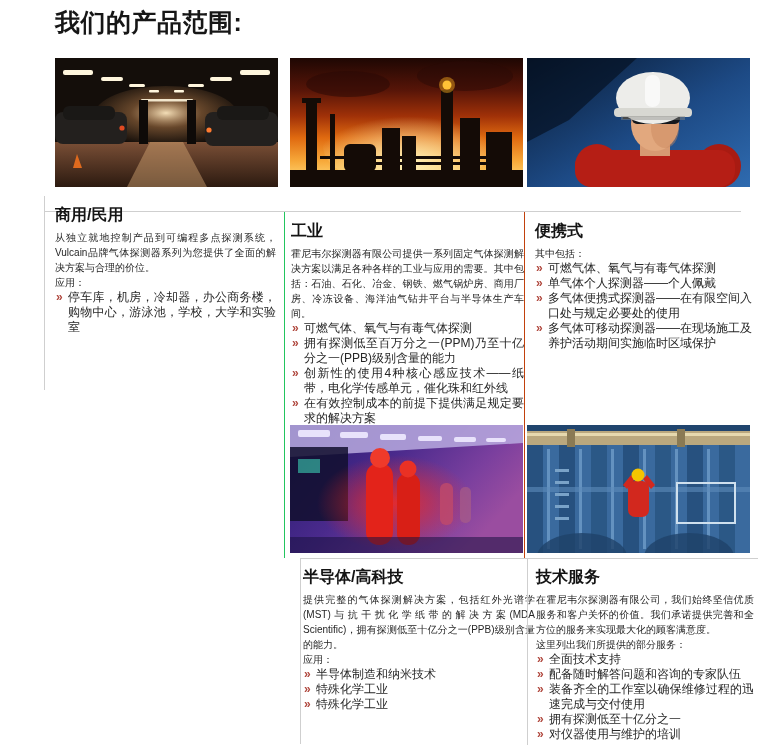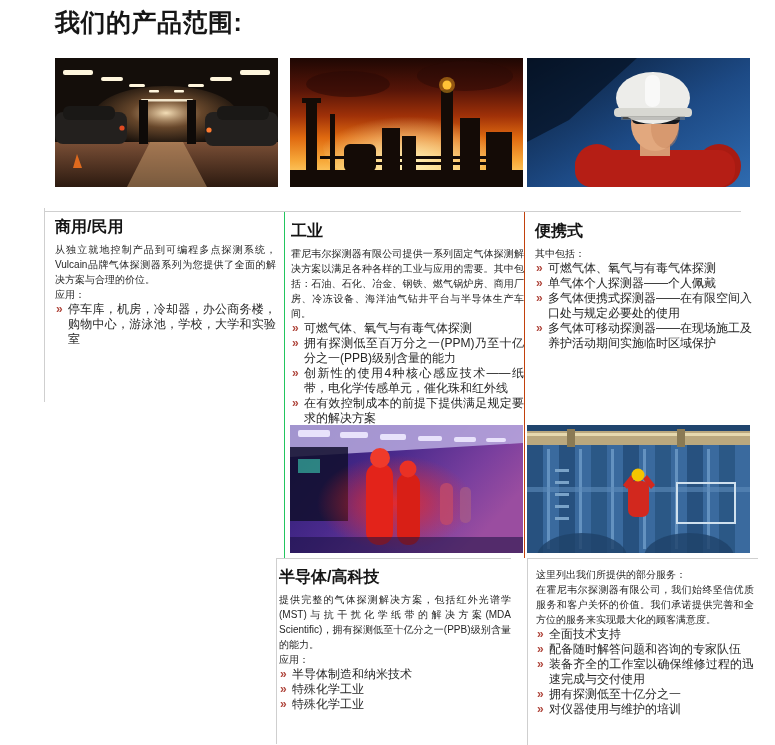--- a/index.html
+++ b/index.html
@@ -14,24 +14,24 @@
   .photo{position:absolute;overflow:hidden;background:#222;}
   .photo svg{display:block;width:100%;height:100%;}
   #photo-garage{left:55px;top:58px;width:223px;height:129px;}
   #photo-refinery{left:290px;top:58px;width:233px;height:129px;}
   #photo-worker{left:527px;top:58px;width:223px;height:129px;}
   #photo-cleanroom{left:290px;top:425px;width:233px;height:128px;}
   #photo-boiler{left:527px;top:425px;width:223px;height:128px;}
 
   .grid-topline{position:absolute;left:44px;top:211px;width:697px;height:1px;background:#cfcfcf;}
   .cell{position:absolute;box-sizing:border-box;}
-  #cell-commercial{left:44px;top:208px;width:240px;height:194px;border-left:1px solid #cfcfcf;padding:9px 8px 0 10px;}
+  #cell-commercial{left:44px;top:196px;width:240px;height:194px;border-left:1px solid #cfcfcf;padding:9px 8px 0 10px;}
   #cell-industrial{left:284px;top:212px;width:240px;height:346px;border-left:1px solid #22c55e;padding:9px 0 0 6px;}
   #cell-portable{left:524px;top:212px;width:234px;height:346px;border-left:1px solid #c2410c;padding:9px 6px 0 10px;}
-  #cell-semiconductor{left:276px;top:558px;width:235px;height:186px;border-left:1px solid #cfcfcf;border-top:1px solid #cfcfcf;padding:8px 0 0 2px;}
+  #cell-semiconductor{left:300px;top:558px;width:235px;height:186px;border-left:1px solid #cfcfcf;border-top:1px solid #cfcfcf;padding:8px 0 0 2px;}
   #cell-services{left:527px;top:558px;width:231px;height:200px;border-left:1px solid #cfcfcf;border-top:1px solid #cfcfcf;padding:8px 4px 0 8px;}
 
   .sec-title{font-size:16px;font-weight:bold;color:#141414;margin:0 0 6px 0;line-height:19px;}
   .sec-text{font-size:10px;line-height:15px;margin:0;text-align:justify;}
   .bullets{list-style:none;margin:0;padding:0;}
   .bullets li{position:relative;padding-left:13px;font-size:12px;line-height:15px;text-align:justify;}
   .bm{position:absolute;left:1px;top:0;color:#b0483e;font-size:12px;font-weight:bold;}
 </style>
 </head>
 <body>
@@ -265,22 +265,23 @@
     <p class="sec-text">提供完整的气体探测解决方案，包括红外光谱学(MST)与抗干扰化学纸带的解决方案(MDA Scientific)，拥有探测低至十亿分之一(PPB)级别含量的能力。</p>
     <p class="sec-text">应用：</p>
     <ul class="bullets">
       <li><span class="bm">»</span><span>半导体制造和纳米技术</span></li>
       <li><span class="bm">»</span><span>特殊化学工业</span></li>
       <li><span class="bm">»</span><span>特殊化学工业</span></li>
     </ul>
   </section>
 
   <section class="cell" id="cell-services">
+    <h2 class="sec-title">技术服务</h2>
+    <p class="sec-text">在霍尼韦尔探测器有限公司，我们始终坚信优质服务和客户关怀的价值。我们承诺提供完善和全方位的服务来实现最大化的顾客满意度。</p>
     <p class="sec-text">这里列出我们所提供的部分服务：</p>
-    <p class="sec-text">在霍尼韦尔探测器有限公司，我们始终坚信优质服务和客户关怀的价值。我们承诺提供完善和全方位的服务来实现最大化的顾客满意度。</p>
     <ul class="bullets">
       <li><span class="bm">»</span><span>全面技术支持</span></li>
       <li><span class="bm">»</span><span>配备随时解答问题和咨询的专家队伍</span></li>
       <li><span class="bm">»</span><span>装备齐全的工作室以确保维修过程的迅速完成与交付使用</span></li>
       <li><span class="bm">»</span><span>拥有探测低至十亿分之一</span></li>
       <li><span class="bm">»</span><span>对仪器使用与维护的培训</span></li>
     </ul>
   </section>
 
 </div>

